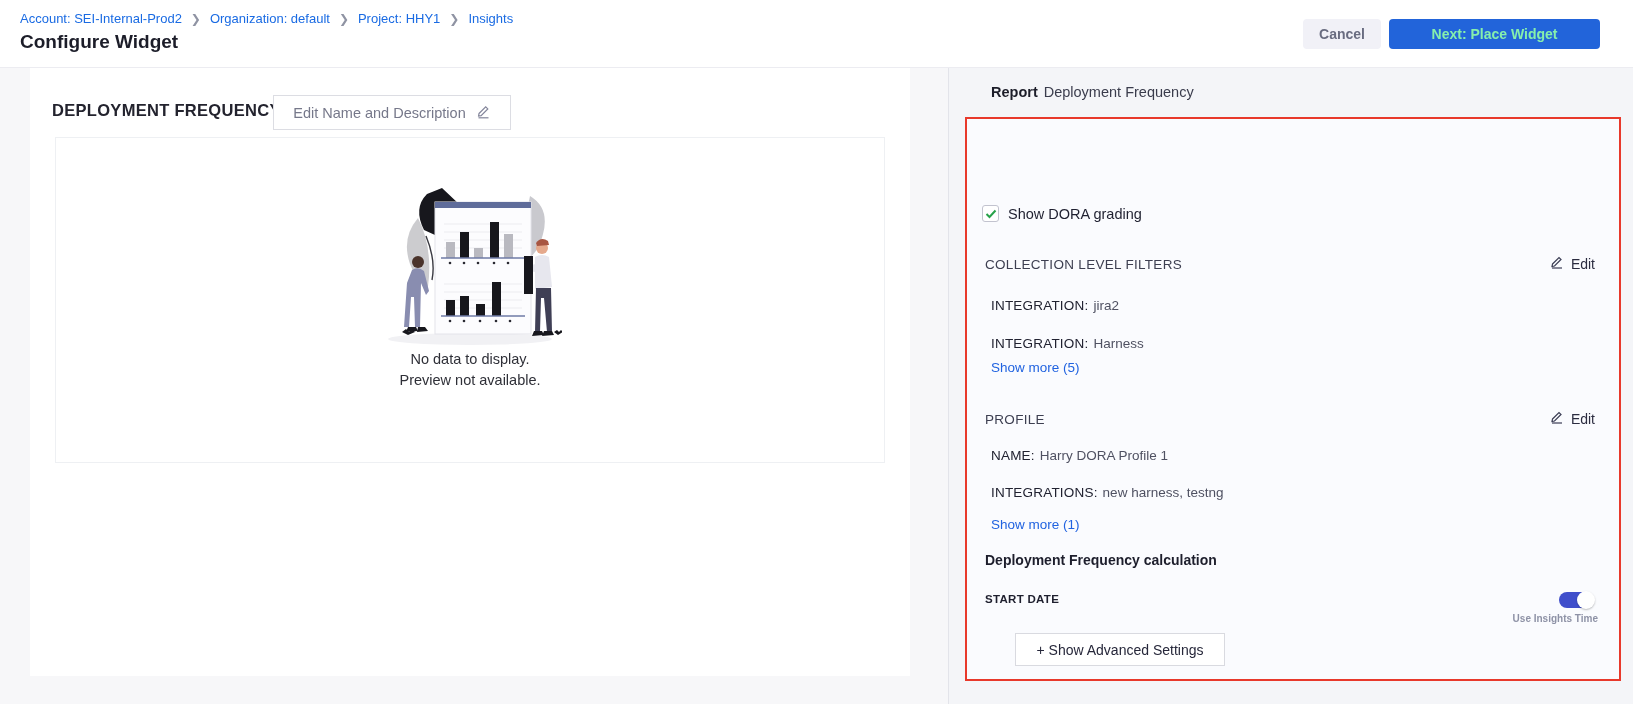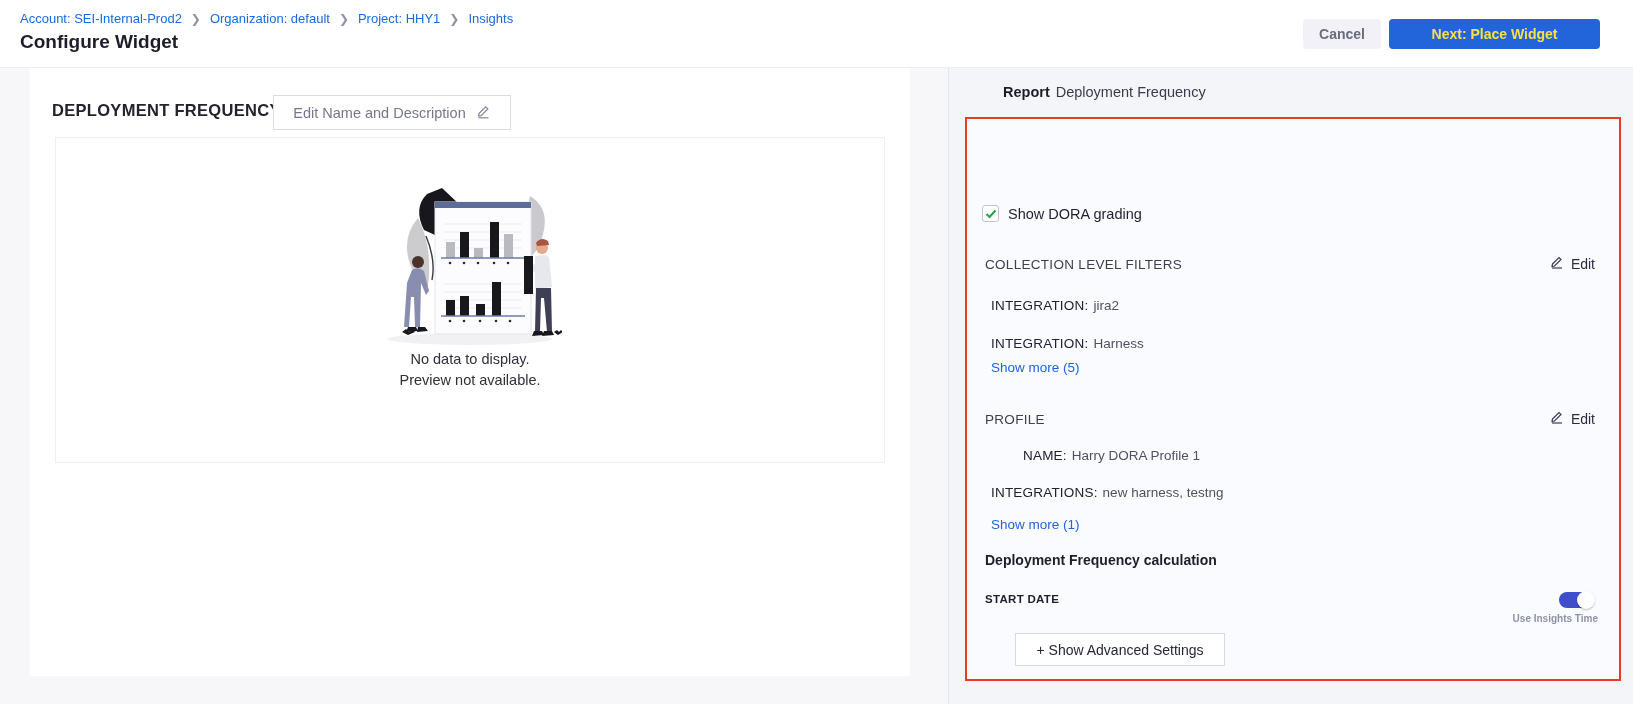--- a/index.html
+++ b/index.html
@@ -7,34 +7,34 @@
   .app { position:relative; width:1633px; height:704px; background:#f7f7f9; overflow:hidden; }
 
   
   .topbar { position:absolute; left:0; top:0; width:1633px; height:68px; background:#fff; border-bottom:1px solid #ececf1; z-index:5; }
   .breadcrumb { position:absolute; left:20px; top:11px; font-size:13px; display:flex; align-items:center; gap:9px; }
   .crumb { color:#1a6be3; text-decoration:none; cursor:pointer; }
   .crumb-sep { color:#8f93a3; font-size:12px; }
   .page-title { position:absolute; left:20px; top:31px; font-size:19px; font-weight:700; color:#1c1d29; }
   .btn { display:flex; align-items:center; justify-content:center; border-radius:4px; font-size:14px; font-weight:600; cursor:pointer; border:none; font-family:inherit; }
   .btn-cancel { position:absolute; left:1303px; top:19px; width:78px; height:30px; background:#f1f1f7; color:#696c80; }
-  .btn-primary { position:absolute; left:1389px; top:19px; width:211px; height:30px; background:#2264da; color:#fde047; }
+  .btn-primary { position:absolute; left:1389px; top:19px; width:211px; height:30px; background:#2264da; color:#86efac; }
 
   
   .left-card { position:absolute; left:30px; top:68px; width:880px; height:608px; background:#fff; }
   .widget-name { position:absolute; left:22px; top:33px; font-size:16.5px; font-weight:600; letter-spacing:0.3px; color:#23232e; }
   .edit-name-btn { position:absolute; left:243px; top:27px; width:238px; height:35px; background:#fff; border:1px solid #dcdde3; border-radius:0; color:#76788a; font-size:14.5px; font-weight:400; display:flex; align-items:center; justify-content:center; gap:10px; cursor:pointer; font-family:inherit; }
   .preview-box { position:absolute; left:25px; top:69px; width:830px; height:326px; background:#fff; border:1px solid #eef0f3; }
   .illustration { position:absolute; left:50%; top:42px; transform:translateX(-50%); }
   .empty-line1 { position:absolute; left:0; right:0; top:213px; text-align:center; font-size:14.5px; color:#2f3038; }
   .empty-line2 { position:absolute; left:0; right:0; top:234px; text-align:center; font-size:14.5px; color:#2f3038; }
 
   
   .right-panel { position:absolute; left:948px; top:68px; width:685px; height:636px; background:#f4f5f8; border-left:1px solid #e3e4ea; }
-  .report-row { position:absolute; left:54px; top:16px; font-size:14.5px; color:#3a3c4c; }
+  .report-row { position:absolute; left:42px; top:16px; font-size:14.5px; color:#3a3c4c; }
   .report-row b { color:#1c1d29; font-weight:700; margin-right:6px; }
   .red-box { position:absolute; left:16px; top:49px; width:656px; height:564px; border:2px solid #e8392b; background:#fafbfe; }
 
   .tab { position:absolute; left:0; right:0; top:19px; text-align:center; }
   .tab-label { display:inline-block; font-size:14.5px; font-weight:700; color:#2163e0; cursor:pointer; padding-bottom:6px; border-bottom:2.5px solid #2163e0; }
 
   .dora-row { position:absolute; left:15px; top:86px; display:flex; align-items:center; gap:9px; }
   .checkbox { width:17px; height:17px; border:1px solid #c2c3cf; border-radius:3px; background:#fff; display:flex; align-items:center; justify-content:center; cursor:pointer; }
   .dora-label { font-size:14.5px; color:#1f2030; }
 
@@ -195,21 +195,21 @@
       <div class="section-title" style="left:18px; top:293px;">PROFILE</div>
       <div class="edit-link" style="top:291px;">
         <span class="pencil-icon">
           <svg width="14" height="14" viewBox="0 0 14 14">
               <path d="M2.5 9 L9 2.5 l2 2 L4.5 11 L2 11.5 z" fill="none" stroke="#3b3d54" stroke-width="1.2"></path>
               <line x1="2" y1="13" x2="12" y2="13" stroke="#3b3d54" stroke-width="1.2"></line>
             </svg>
         </span>
         <span>Edit</span>
       </div>
-      <div class="kv-row" style="left:24px; top:329px;margin-left:32px;">
+      <div class="kv-row" style="left:24px; top:329px;">
         <span class="kv-label">NAME:</span><span class="kv-value">Harry DORA Profile 1</span>
       </div>
       <div class="kv-row" style="left:24px; top:366px;">
         <span class="kv-label">INTEGRATIONS:</span><span class="kv-value">new harness, testng</span>
       </div>
       <div class="show-more" style="left:24px; top:398px;">Show more (1)</div>
 
       <div class="calc-title">Deployment Frequency calculation</div>
       <div class="start-date">START DATE</div>
 

